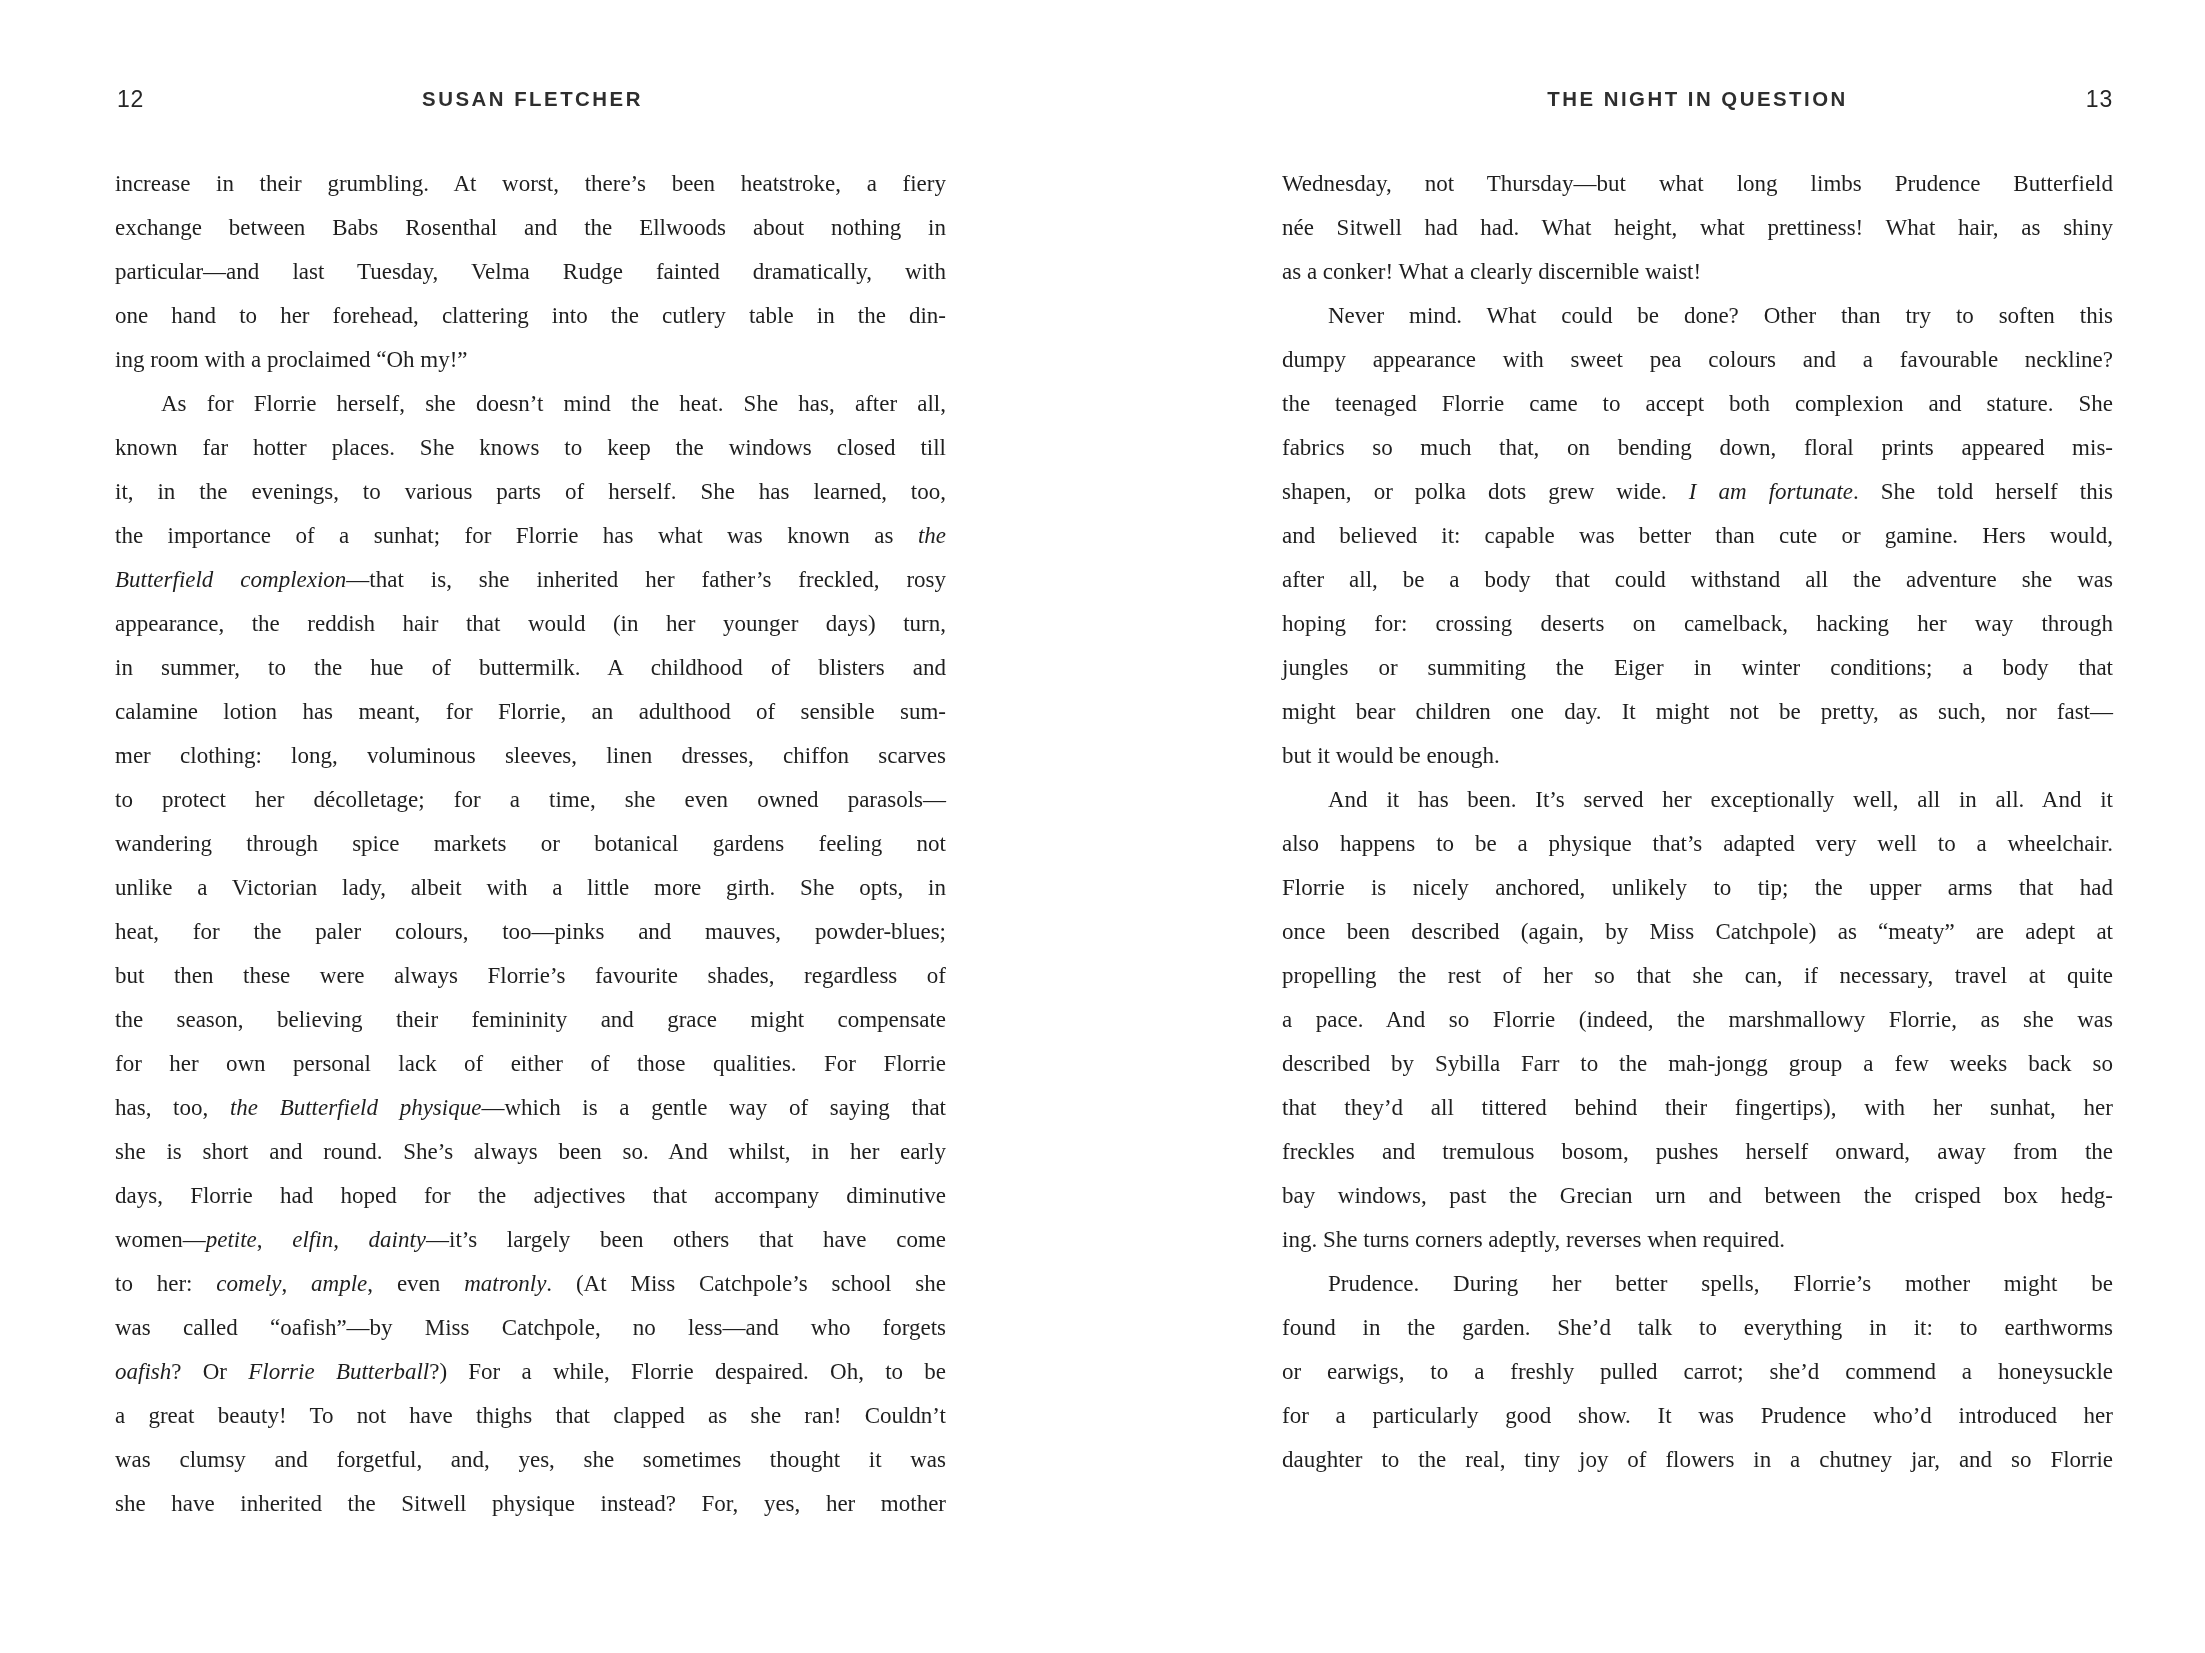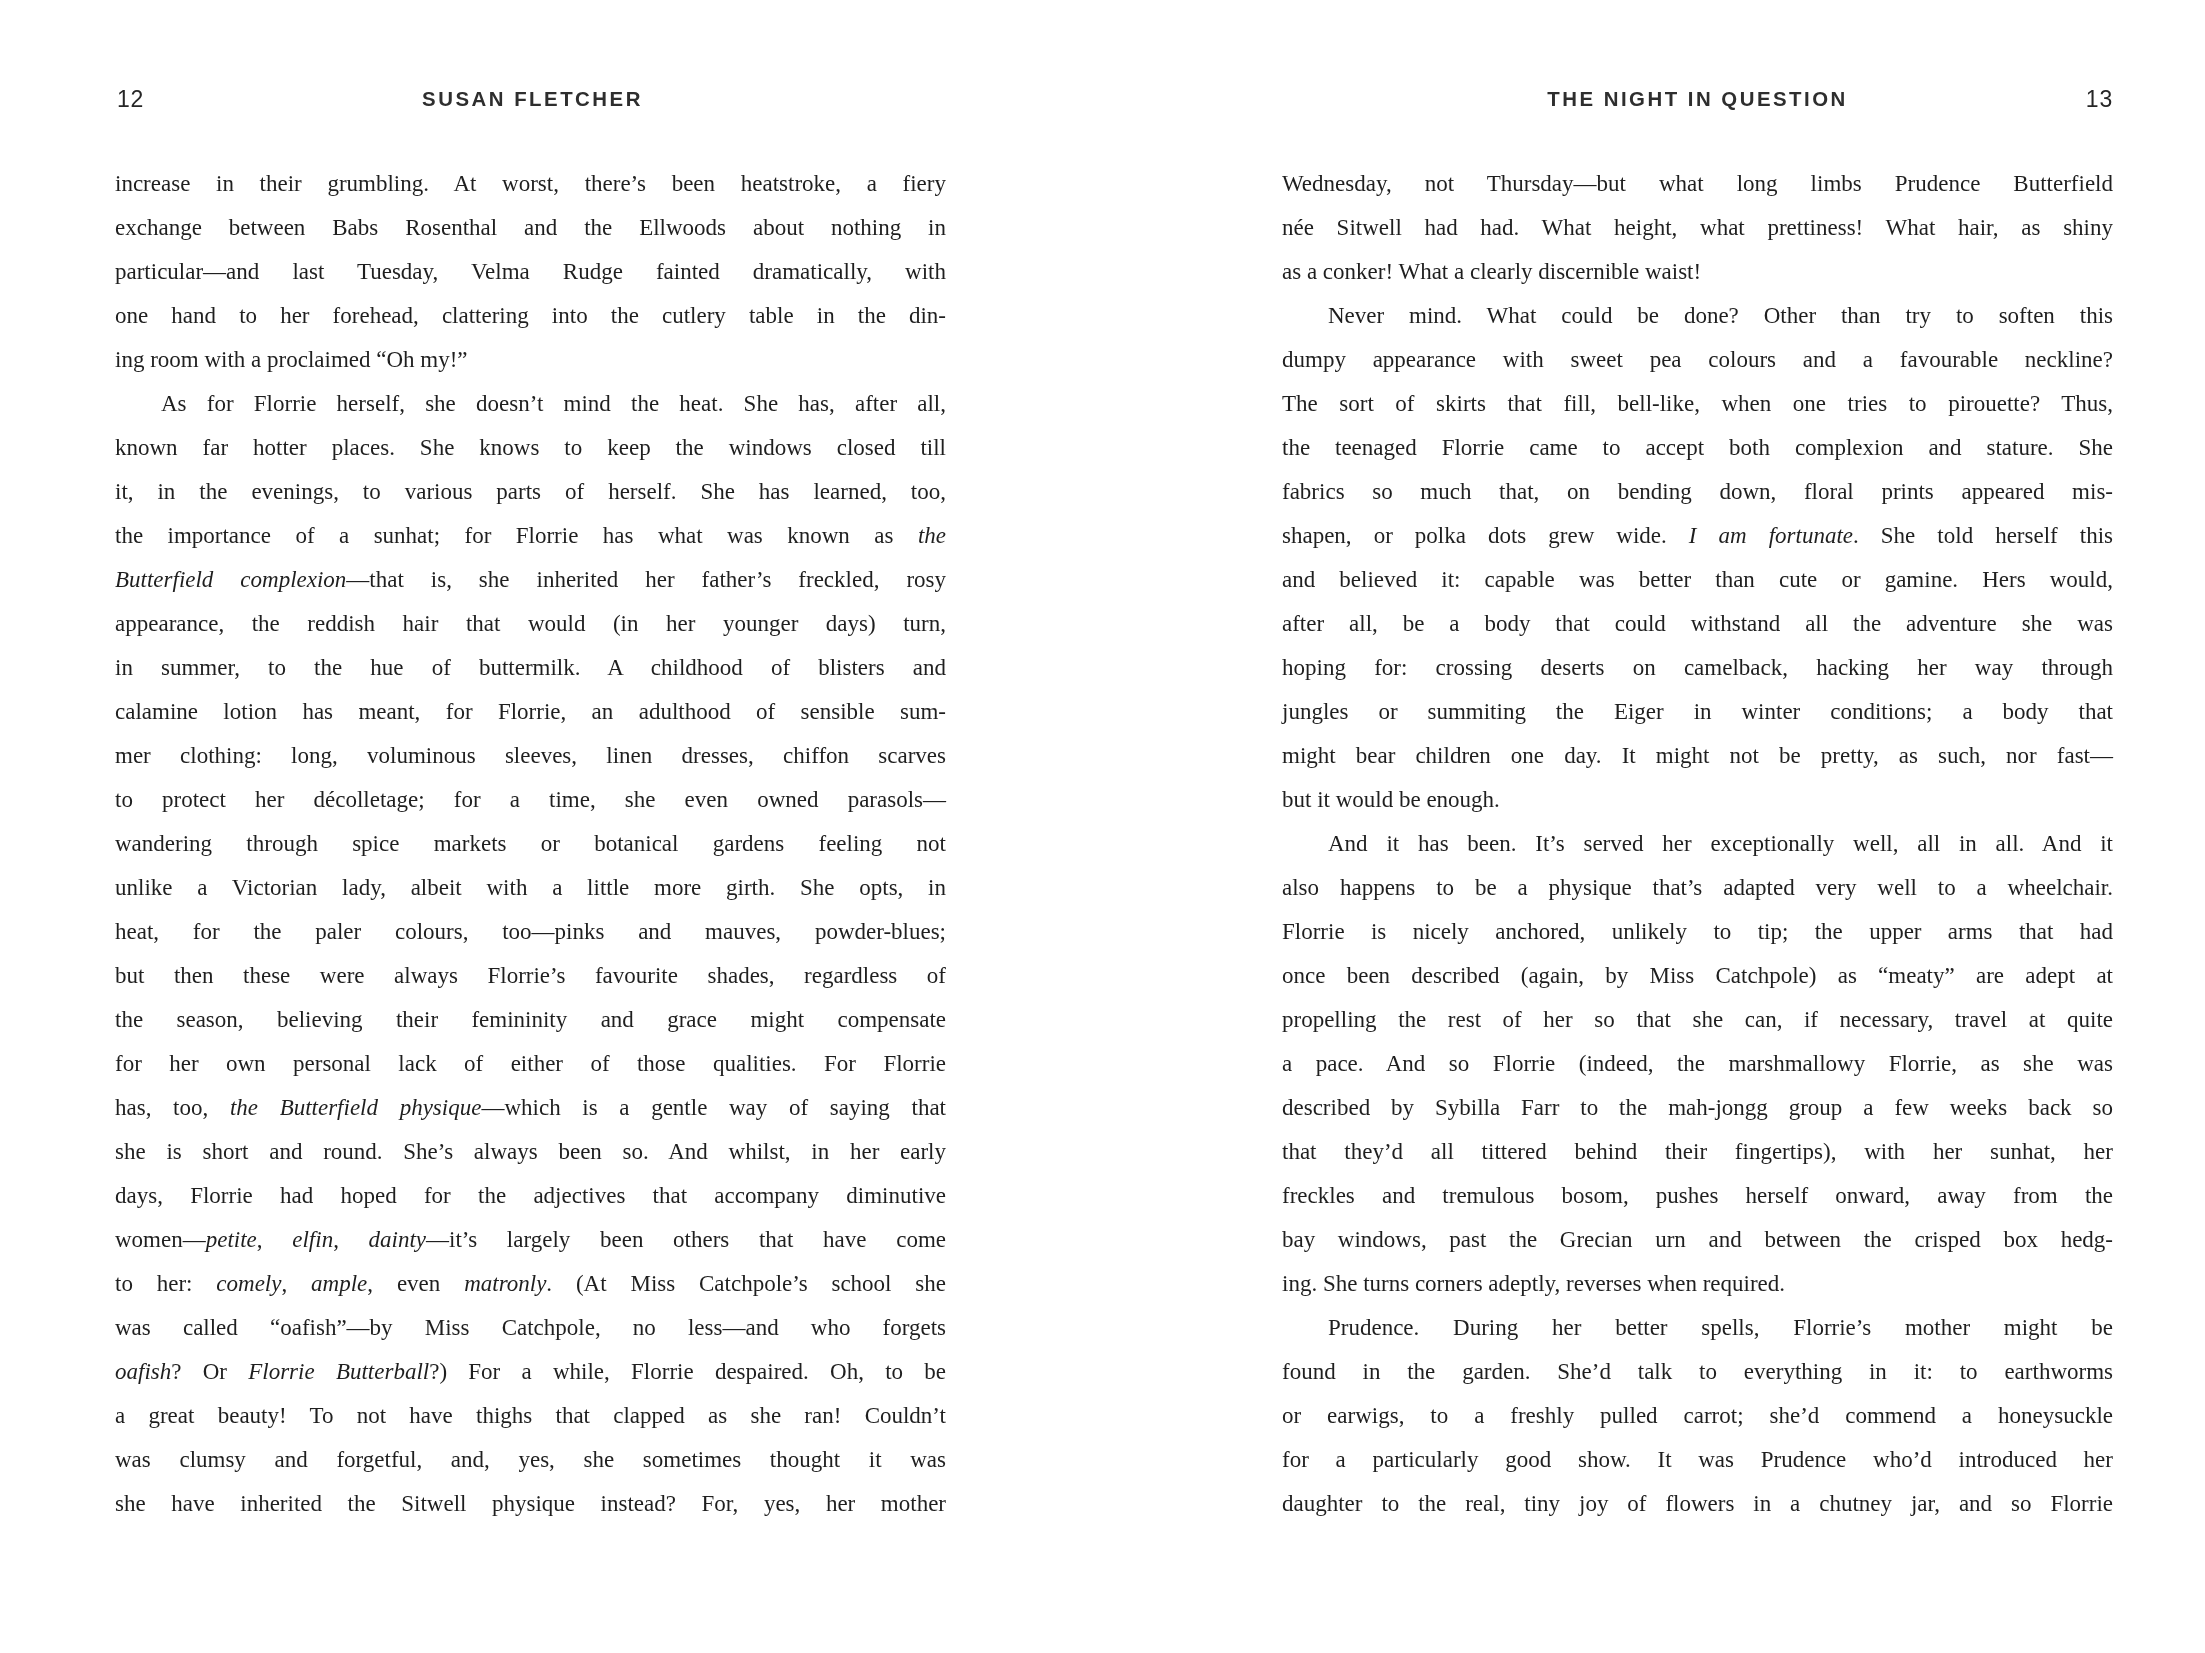--- a/index.html
+++ b/index.html
@@ -79,21 +79,20 @@
     <span class="runhead">THE NIGHT IN QUESTION</span>
     <span class="pagenum pn-right">13</span>
   </div>
 
   <div class="textblock tb-right">
       <div class="line just"><span>Wednesday, not Thursday—but what long limbs Prudence Butterfield</span></div>
       <div class="line just"><span>née Sitwell had had. What height, what prettiness! What hair, as shiny</span></div>
       <div class="line"><span>as a conker! What a clearly discernible waist!</span></div>
       <div class="line just ind"><span>Never mind. What could be done? Other than try to soften this</span></div>
       <div class="line just"><span>dumpy appearance with sweet pea colours and a favourable neckline?</span></div>
-      <div class="line just"><span>The sort of skirts that fill, bell-like, when one tries to pirouette? Thus,</span></div>
       <div class="line just"><span>the teenaged Florrie came to accept both complexion and stature. She</span></div>
       <div class="line just"><span>fabrics so much that, on bending down, floral prints appeared mis-</span></div>
       <div class="line just"><span>shapen, or polka dots grew wide. </span><i>I am fortunate</i><span>. She told herself this</span></div>
       <div class="line just"><span>and believed it: capable was better than cute or gamine. Hers would,</span></div>
       <div class="line just"><span>after all, be a body that could withstand all the adventure she was</span></div>
       <div class="line just"><span>hoping for: crossing deserts on camelback, hacking her way through</span></div>
       <div class="line just"><span>jungles or summiting the Eiger in winter conditions; a body that</span></div>
       <div class="line just"><span>might bear children one day. It might not be pretty, as such, nor fast—</span></div>
       <div class="line"><span>but it would be enough.</span></div>
       <div class="line just ind"><span>And it has been. It’s served her exceptionally well, all in all. And it</span></div>

